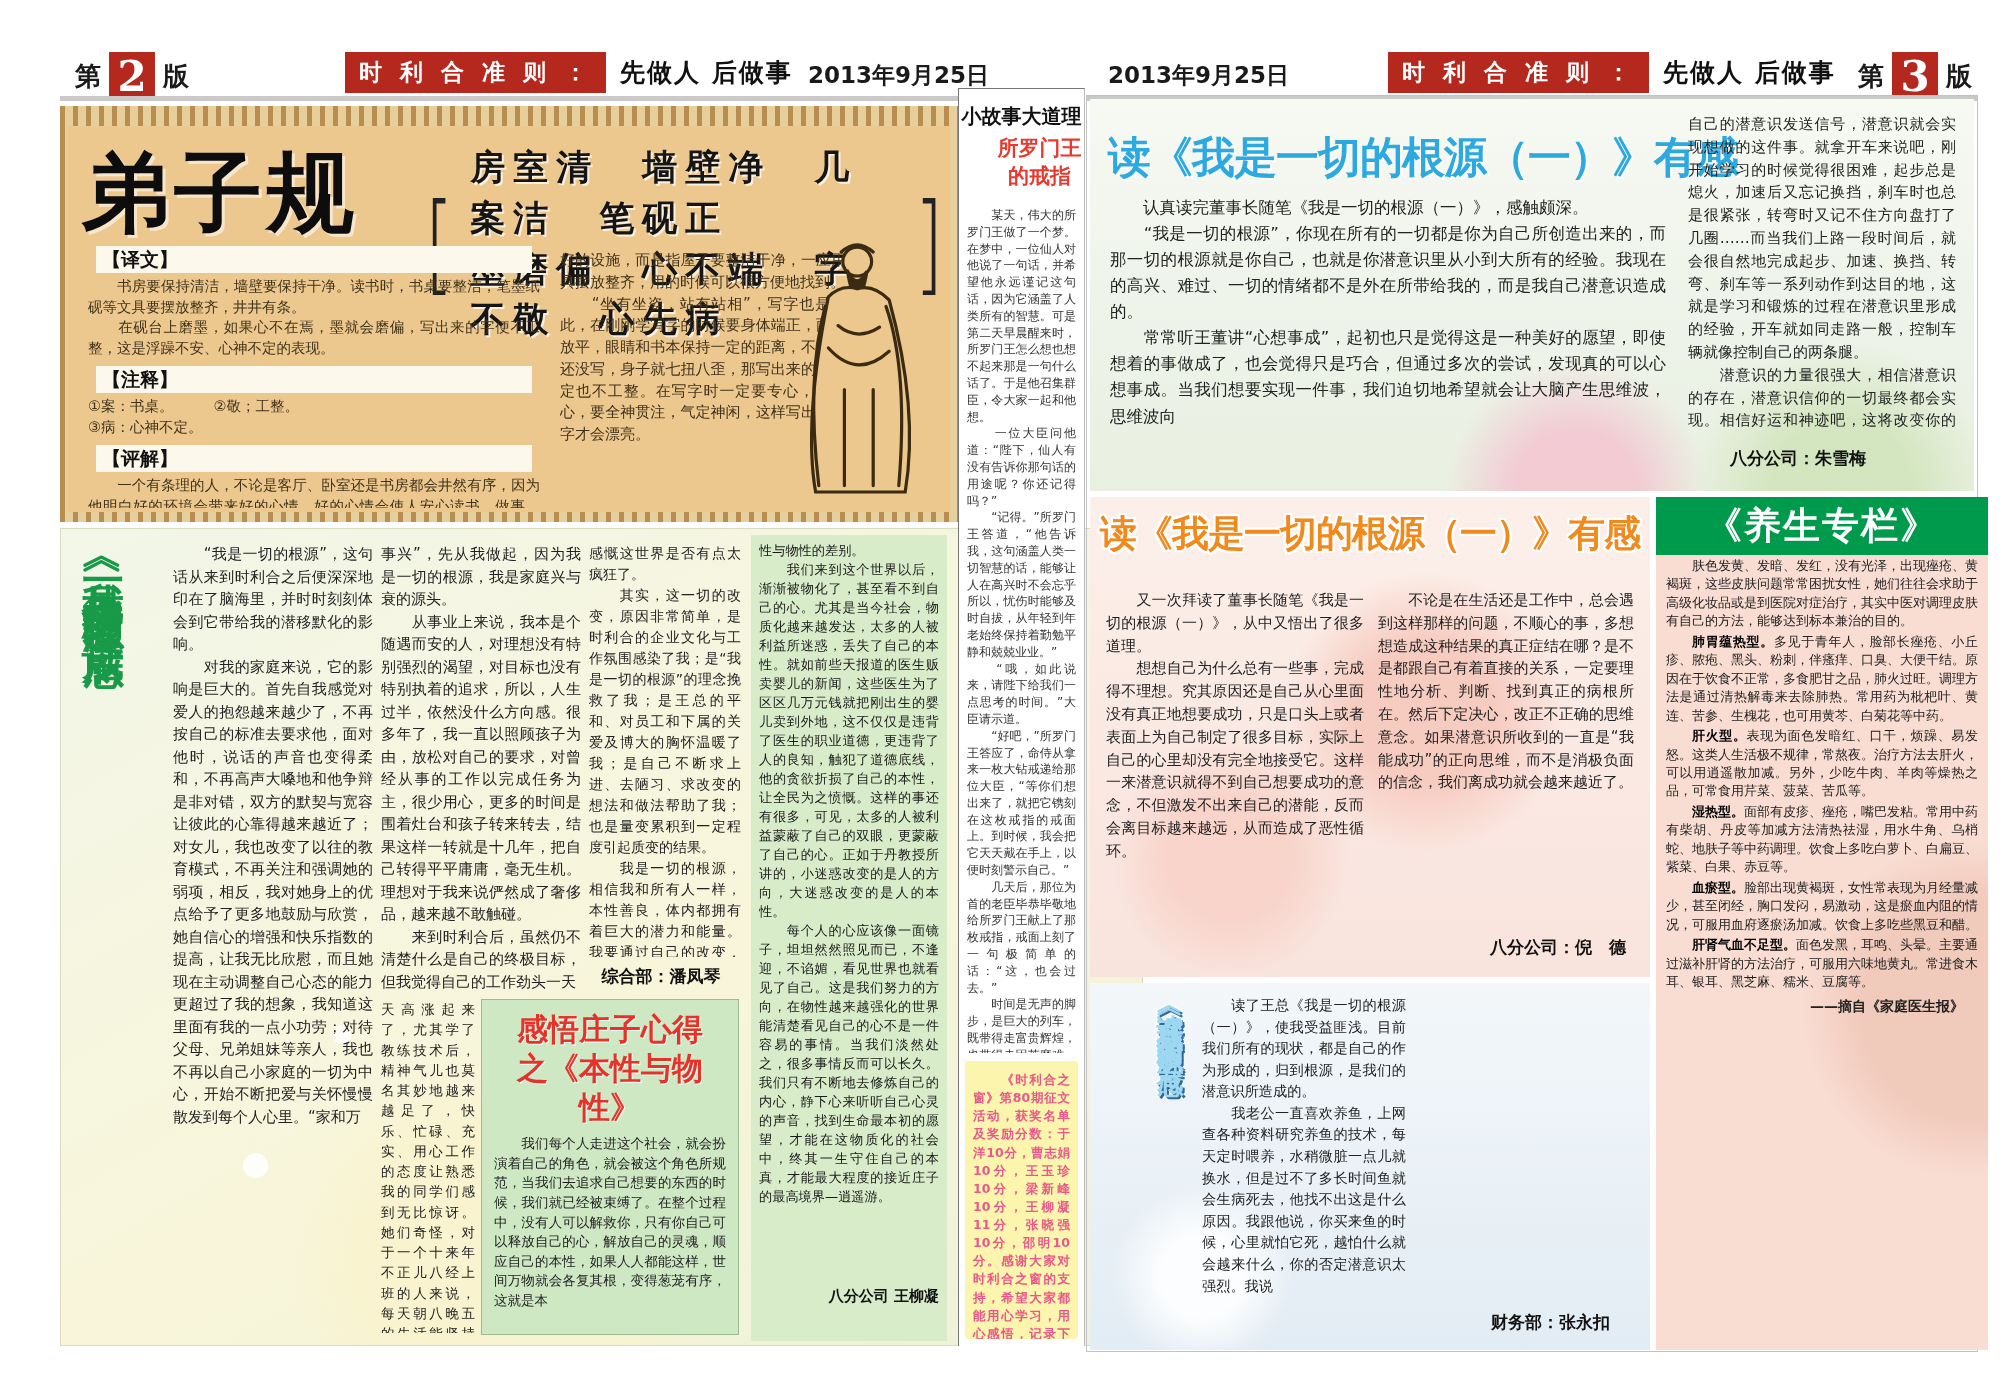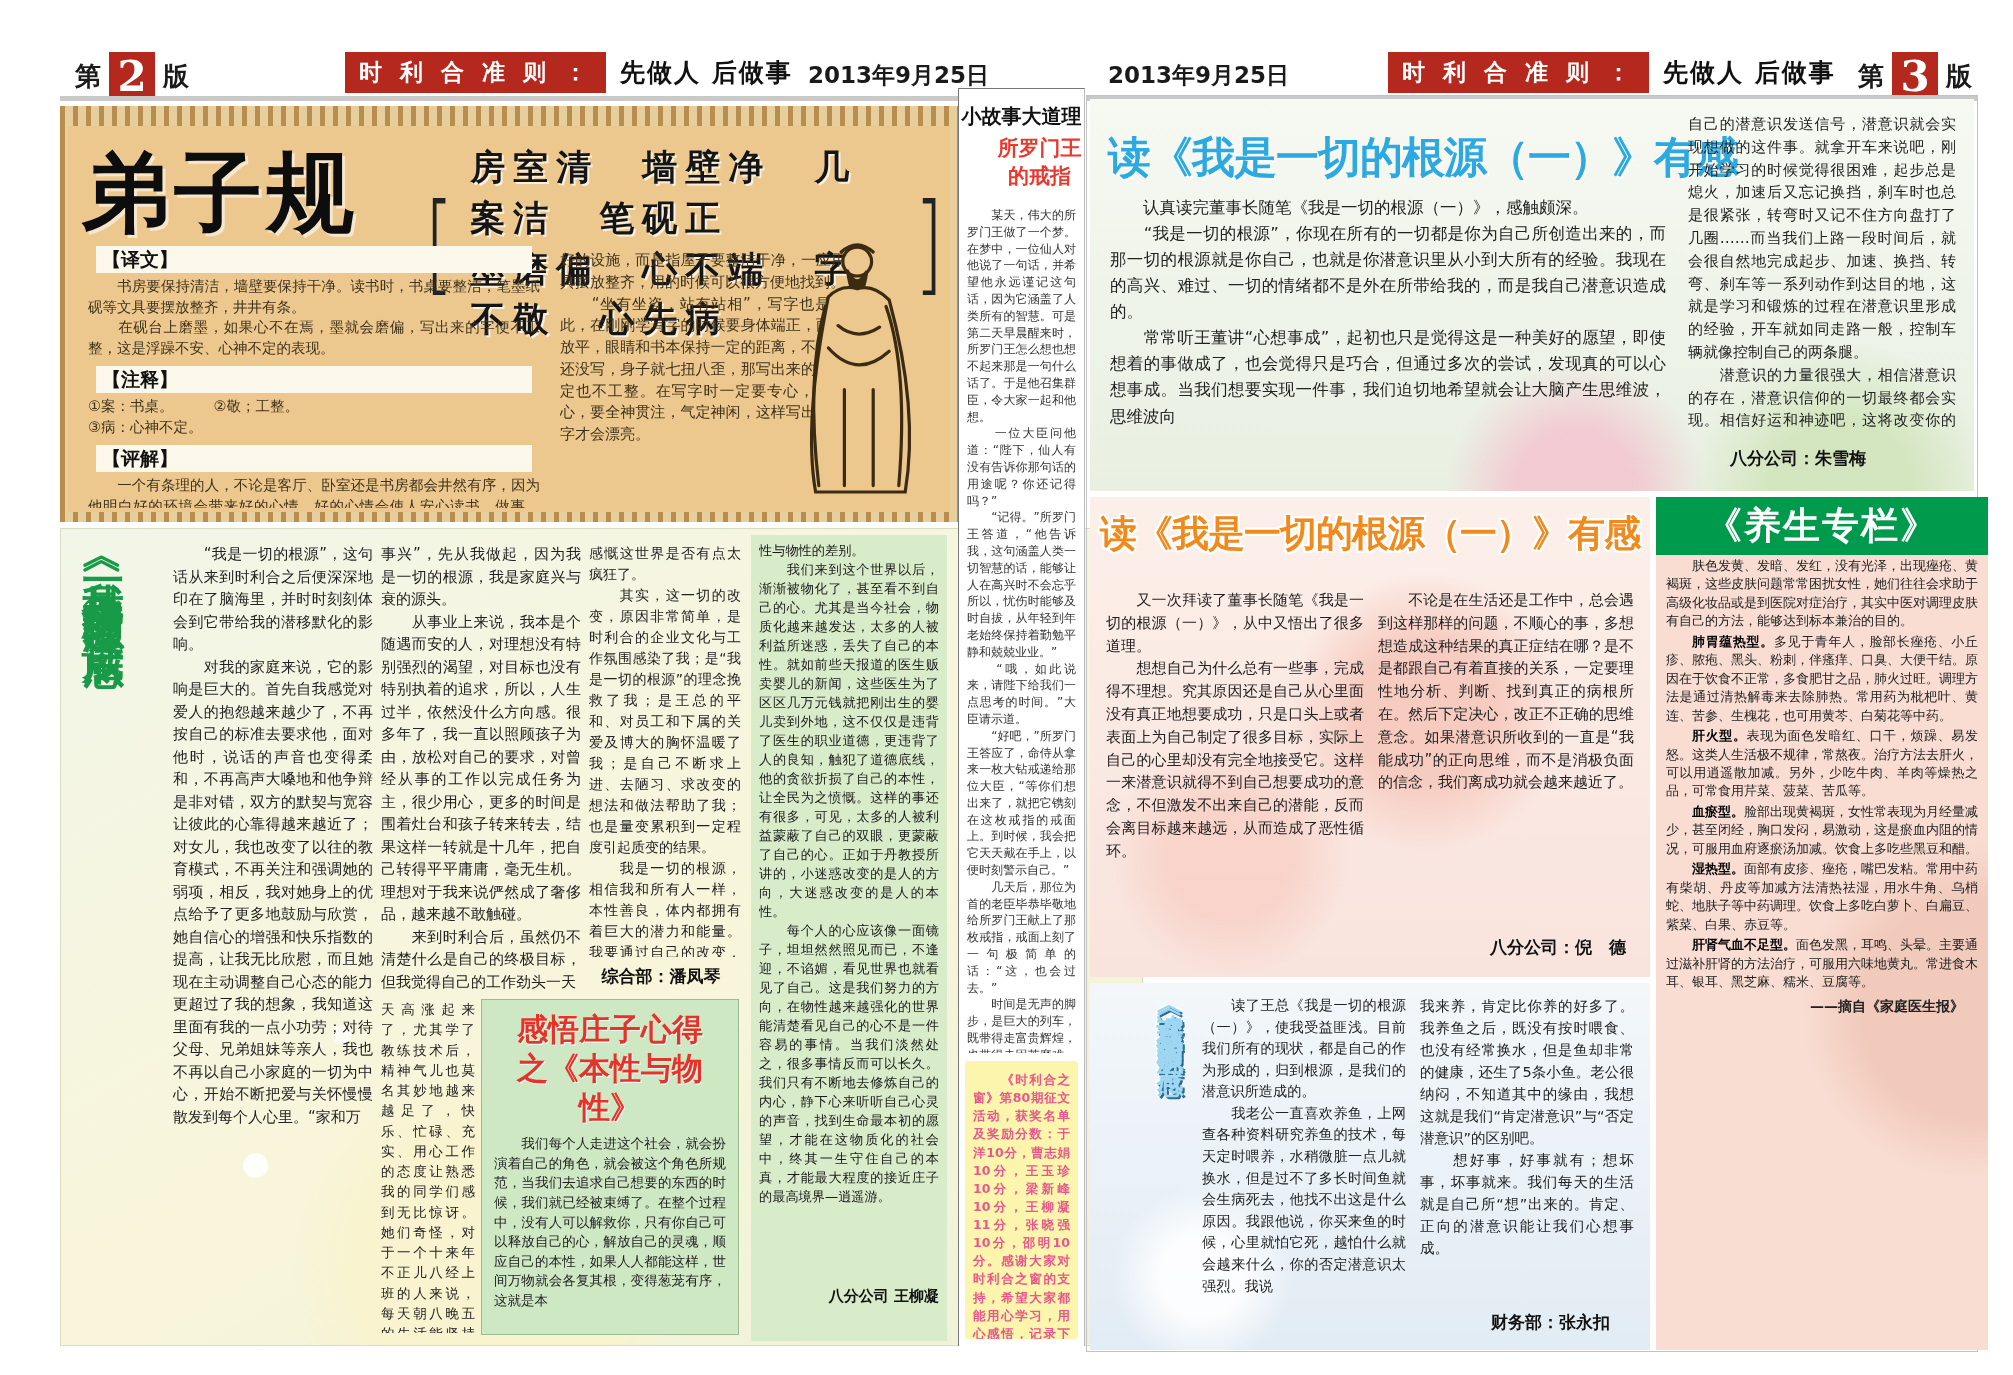--- a/index.html
+++ b/index.html
@@ -222,29 +222,27 @@
   <div class="rp-col flow" style="left:16px; top:92px; width:258px; height:372px; font-size:15px;">　　又一次拜读了董事长随笔《我是一切的根源（一）》，从中又悟出了很多道理。
 　　想想自己为什么总有一些事，完成得不理想。究其原因还是自己从心里面没有真正地想要成功，只是口头上或者表面上为自己制定了很多目标，实际上自己的心里却没有完全地接受它。这样一来潜意识就得不到自己想要成功的意念，不但激发不出来自己的潜能，反而会离目标越来越远，从而造成了恶性循环。</div>
   <div class="rp-col flow" style="left:288px; top:92px; width:256px; height:330px; font-size:15px;">　　不论是在生活还是工作中，总会遇到这样那样的问题，不顺心的事，多想想造成这种结果的真正症结在哪？是不是都跟自己有着直接的关系，一定要理性地分析、判断、找到真正的病根所在。然后下定决心，改正不正确的思维意念。如果潜意识所收到的一直是“我能成功”的正向思维，而不是消极负面的信念，我们离成功就会越来越近了。</div>
   <div class="abs sig" style="right:24px; bottom:18px;">八分公司：倪　德</div>
 </div>
 
 <div class="abs a3">
   <div class="a3-vt">读《我是一切的根源（一）》有感</div>
   <div class="rp-col flow" style="left:112px; top:12px; width:204px; height:344px; font-size:14.2px;">　　读了王总《我是一切的根源（一）》，使我受益匪浅。目前我们所有的现状，都是自己的作为形成的，归到根源，是我们的潜意识所造成的。
 　　我老公一直喜欢养鱼，上网查各种资料研究养鱼的技术，每天定时喂养，水稍微脏一点儿就换水，但是过不了多长时间鱼就会生病死去，他找不出这是什么原因。我跟他说，你买来鱼的时候，心里就怕它死，越怕什么就会越来什么，你的否定潜意识太强烈。我说</div>
-  <div class="rp-col flow" style="left:330px; top:12px; width:214px; height:300px; font-size:14.5px;">我来养，肯定比你养的好多了。我养鱼之后，既没有按时喂食、也没有经常换水，但是鱼却非常的健康，还生了5条小鱼。老公很纳闷，不知道其中的缘由，我想这就是我们“肯定潜意识”与“否定潜意识”的区别吧。
-　　想好事，好事就有；想坏事，坏事就来。我们每天的生活就是自己所“想”出来的。肯定、正向的潜意识能让我们心想事成。</div>
   <div class="abs sig" style="right:40px; bottom:16px;">财务部：张永扣</div>
 </div>
 
 <div class="abs hl">
   <div class="hl-banner">《养生专栏》</div>
   <div class="hl-body">
     <p>肤色发黄、发暗、发红，没有光泽，出现痤疮、黄褐斑，这些皮肤问题常常困扰女性，她们往往会求助于高级化妆品或是到医院对症治疗，其实中医对调理皮肤有自己的方法，能够达到标本兼治的目的。</p>
     <p><b>肺胃蕴热型。</b><span>多见于青年人，脸部长痤疮、小丘疹、脓疱、黑头、粉刺，伴瘙痒、口臭、大便干结。原因在于饮食不正常，多食肥甘之品，肺火过旺。调理方法是通过清热解毒来去除肺热。常用药为枇杷叶、黄连、苦参、生槐花，也可用黄芩、白菊花等中药。</span></p>
     <p><b>肝火型。</b><span>表现为面色发暗红、口干，烦躁、易发怒。这类人生活极不规律，常熬夜。治疗方法去肝火，可以用逍遥散加减。另外，少吃牛肉、羊肉等燥热之品，可常食用芹菜、菠菜、苦瓜等。</span></p>
+    <p><b>湿热型。</b><span>面部有皮疹、痤疮，嘴巴发粘。常用中药有柴胡、丹皮等加减方法清热祛湿，用水牛角、乌梢蛇、地肤子等中药调理。饮食上多吃白萝卜、白扁豆、紫菜、白果、赤豆等。</span></p>
     <p><b>血瘀型。</b><span>脸部出现黄褐斑，女性常表现为月经量减少，甚至闭经，胸口发闷，易激动，这是瘀血内阻的情况，可服用血府逐瘀汤加减。饮食上多吃些黑豆和醋。</span></p>
-    <p><b>湿热型。</b><span>面部有皮疹、痤疮，嘴巴发粘。常用中药有柴胡、丹皮等加减方法清热祛湿，用水牛角、乌梢蛇、地肤子等中药调理。饮食上多吃白萝卜、白扁豆、紫菜、白果、赤豆等。</span></p>
     <p><b>肝肾气血不足型。</b><span>面色发黑，耳鸣、头晕。主要通过滋补肝肾的方法治疗，可服用六味地黄丸。常进食木耳、银耳、黑芝麻、糯米、豆腐等。</span></p>
     <div class="hl-attr">——摘自《家庭医生报》</div>
   </div>
 </div>
 
 </body></html>

